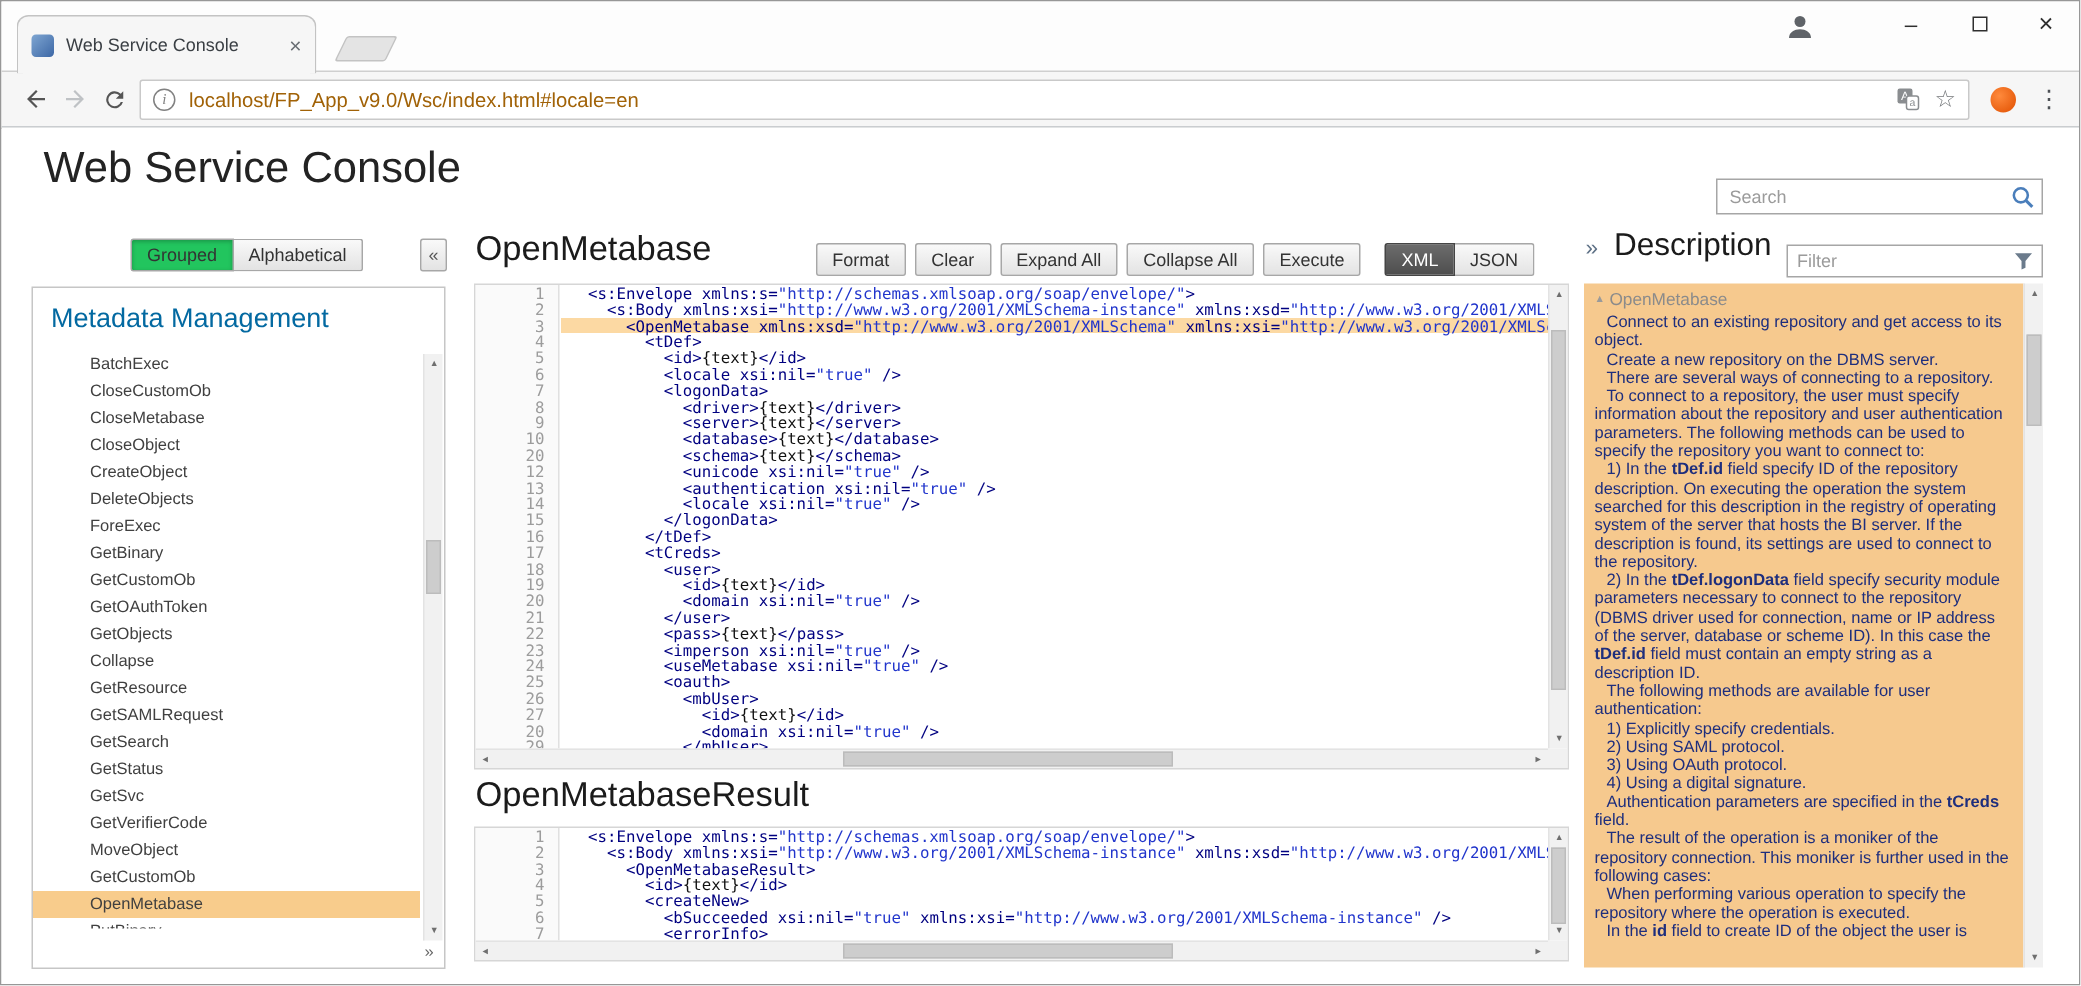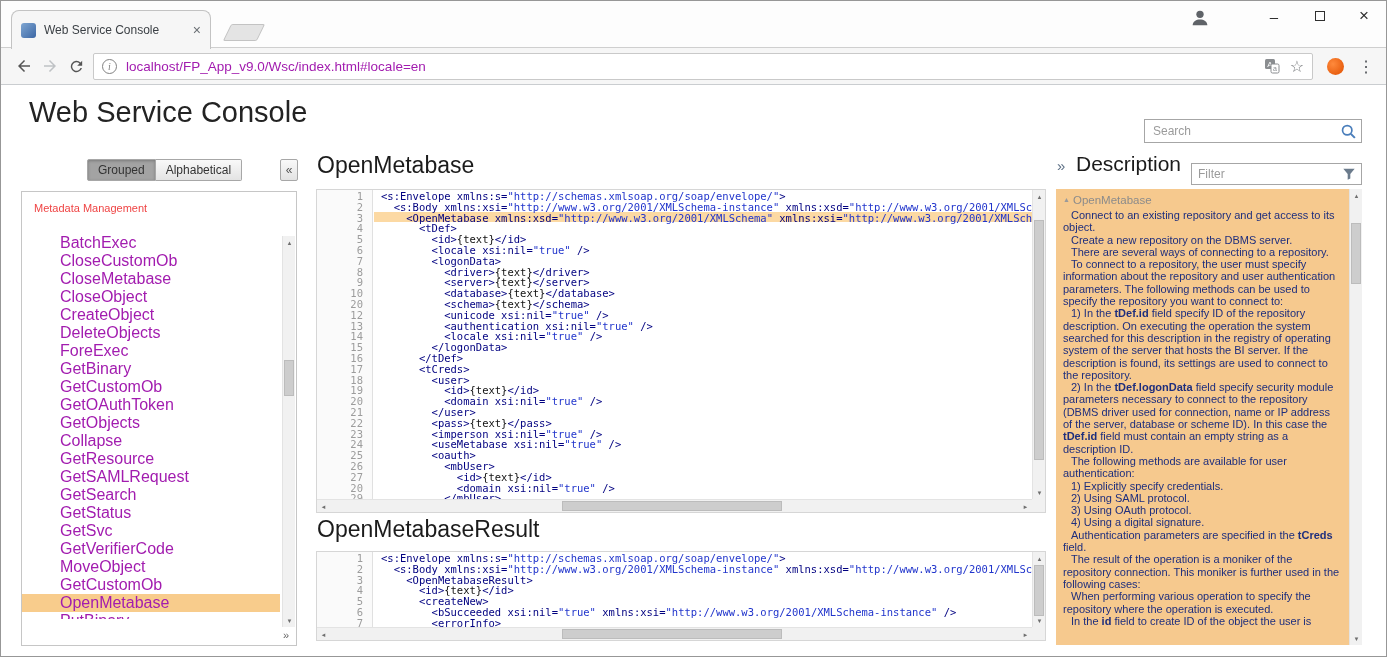--- a/index.html
+++ b/index.html
@@ -25,54 +25,54 @@
 
   
   .nav-toolbar { height:37px; background:#f6f6f6; border-bottom:1px solid #cacdd0;
     display:flex; align-items:center; padding:0 10px; }
   .navbtn { width:26px; height:26px; display:flex; align-items:center; justify-content:center; cursor:pointer; }
   .omnibox { flex:1; height:27px; background:#fff; border:1px solid #c9c9c9; border-radius:2px;
     display:flex; align-items:center; padding:0 8px; margin:0 10px 0 4px; }
   .info-icon { width:15px; height:15px; border:1px solid #818181; border-radius:50%; color:#818181;
     font-size:10px; font-style:italic; font-family:"Liberation Serif",serif;
     display:flex; align-items:center; justify-content:center; margin-right:9px; flex:0 0 auto; }
-  .url { flex:1; font-size:13.5px; color:#a21caf; white-space:nowrap; overflow:hidden; }
+  .url { flex:1; font-size:13.5px; color:#a16207; white-space:nowrap; overflow:hidden; }
   .obx-icon { margin-left:10px; cursor:pointer; display:flex; align-items:center; }
   .star { font-size:16px; color:#75787b; }
   .ext-icon { width:17px; height:17px; border-radius:50%; background:radial-gradient(circle at 35% 35%, #ff8a3c, #e04f00); margin:0 12px 0 4px; cursor:pointer; }
   .dots { font-size:16px; color:#4d5156; width:20px; text-align:center; cursor:pointer; }
 
   
   .page { position:absolute; top:85px; left:0; right:0; bottom:0; background:#fff; }
   .h1 { position:absolute; left:28px; top:10px; font-size:29px; font-weight:400; color:#232323; }
   .search-box { position:absolute; left:1143px; top:33px; width:218px; height:24px;
     border:1px solid #a6a6a6; display:flex; align-items:center; padding:0 4px 0 8px; background:#fff; }
   .search-box input, .filter-box input { flex:1; border:none; outline:none; font-size:12px;
     color:#be185d; font-family:"Liberation Sans",sans-serif; background:transparent; min-width:0; }
   input::placeholder { color:#9b9b9b; }
 
   
   .btn { height:22px; padding:0 10px; font-size:12px; color:#333; background:linear-gradient(#f9f9f9,#e3e3e3);
     border:1px solid #a7a7a7; border-radius:2px; display:inline-flex; align-items:center;
     justify-content:center; cursor:pointer; white-space:nowrap; }
-  .btn.pressed { background:#a3a3a3; box-shadow:inset 0 1px 3px rgba(0,0,0,.25); }
+  .btn.pressed { background:#22c55e; box-shadow:inset 0 1px 3px rgba(0,0,0,.25); }
   .btn.dark { background:linear-gradient(#6c6c6c,#4e4e4e); border-color:#454545; color:#fff; }
   .seg-row { position:absolute; left:86px; top:73px; display:flex; }
   .seg-row .btn { border-radius:0; }
   .seg-row .btn:first-child { border-radius:2px 0 0 2px; }
   .seg-row .btn:last-child { border-radius:0 2px 2px 0; border-left:none; }
   .collapse-btn { position:absolute; left:279px; top:73px; width:18px; height:22px; padding:0;
     font-size:12px; color:#555; }
 
   
   .side-panel { position:absolute; left:20px; top:105px; width:276px; height:455px;
     border:1px solid #c6c6c6; background:#fff; overflow:hidden; }
-  .side-header { padding:10px 10px 8px 12px; font-size:11px; color:#ef4444; }
+  .side-header { padding:10px 10px 8px 12px; font-size:18px; color:#0369a1; }
   .mlist { position:absolute; top:42px; left:0; right:16px; bottom:26px; overflow:hidden; }
-  .mitem { height:18px; line-height:18px; padding-left:38px; font-size:16px; color:#a21caf;
+  .mitem { height:18px; line-height:18px; padding-left:38px; font-size:11px; color:#404040;
     white-space:nowrap; cursor:pointer; }
   .mitem.sel { background:#f8cc8c; }
   .side-expand { position:absolute; right:3px; bottom:3px; width:14px; height:14px; font-size:11px;
     color:#666; display:flex; align-items:center; justify-content:center; cursor:pointer; }
 
   
   .sbar { position:absolute; background:#f1f1f1; }
   .sbar.v { width:13px; border-left:1px solid #e3e3e3; }
   .sbar.h { height:13px; border-top:1px solid #e3e3e3; }
   .sarr { position:absolute; width:13px; height:13px; font-size:6px; color:#6f6f6f;
@@ -96,21 +96,21 @@
 
   
   .editor { position:absolute; border:1px solid #d6d6d6; background:#fff; overflow:hidden; }
   #editor-req { left:315px; top:103px; width:730px; height:324px; }
   #editor-res { left:315px; top:465px; width:730px; height:90px; }
   .gutter { position:absolute; left:0; top:0; bottom:13px; width:56px; background:#fafafa;
     border-right:1px solid #e0e0e0; overflow:hidden; }
   .codearea { position:absolute; left:57px; top:0; right:13px; bottom:13px; overflow:hidden; }
   .ln { height:10.8px; line-height:10.8px; text-align:right; padding-right:9px; color:#9c9c9c;
     font:10.5px "DejaVu Sans Mono", monospace; }
-  .cl { height:10.8px; line-height:10.8px; white-space:pre; padding-left:7px; color:#000080;
+  .cl { height:10.8px; line-height:10.8px; white-space:pre; padding-left:18px; color:#000080;
     font:10.5px "DejaVu Sans Mono", monospace; }
   .cl.hl { background:#fcd9a3; }
   .str { color:#2135cc; }
   .txt { color:#111; }
   .editor .sbar.v { right:0; top:0; bottom:13px; }
   .editor .sbar.h { left:0; right:13px; bottom:0; }
 
   
   .desc-chevrons { position:absolute; left:1056px; top:71px; font-size:15px; color:#5f7287; cursor:pointer; }
   .desc-title { position:absolute; left:1075px; top:66px; font-size:21px; font-weight:400; color:#1b1b1b; }
@@ -229,20 +229,31 @@
         </div>
       <div class="sbar v" style="right:1px; top:44px; bottom:18px;">
         <span class="sarr a1">▲</span>
         <span class="sthumb" style="top:124px; height:36px;"></span>
         <span class="sarr a2">▼</span>
       </div>
       <span class="side-expand">»</span>
     </div>
 
     <div class="op-title">OpenMetabase</div>
+    <div class="toolbar-row">
+      <span class="btn">Format</span>
+      <span class="btn">Clear</span>
+      <span class="btn">Expand All</span>
+      <span class="btn">Collapse All</span>
+      <span class="btn">Execute</span>
+      <span class="fmt-seg">
+        <span class="btn dark">XML</span>
+        <span class="btn">JSON</span>
+      </span>
+    </div>
 
     <div class="editor" id="editor-req">
       <div class="gutter" id="req-gutter">
           <div class="ln">1</div>
           <div class="ln">2</div>
           <div class="ln">3</div>
           <div class="ln">4</div>
           <div class="ln">5</div>
           <div class="ln">6</div>
           <div class="ln">7</div>

